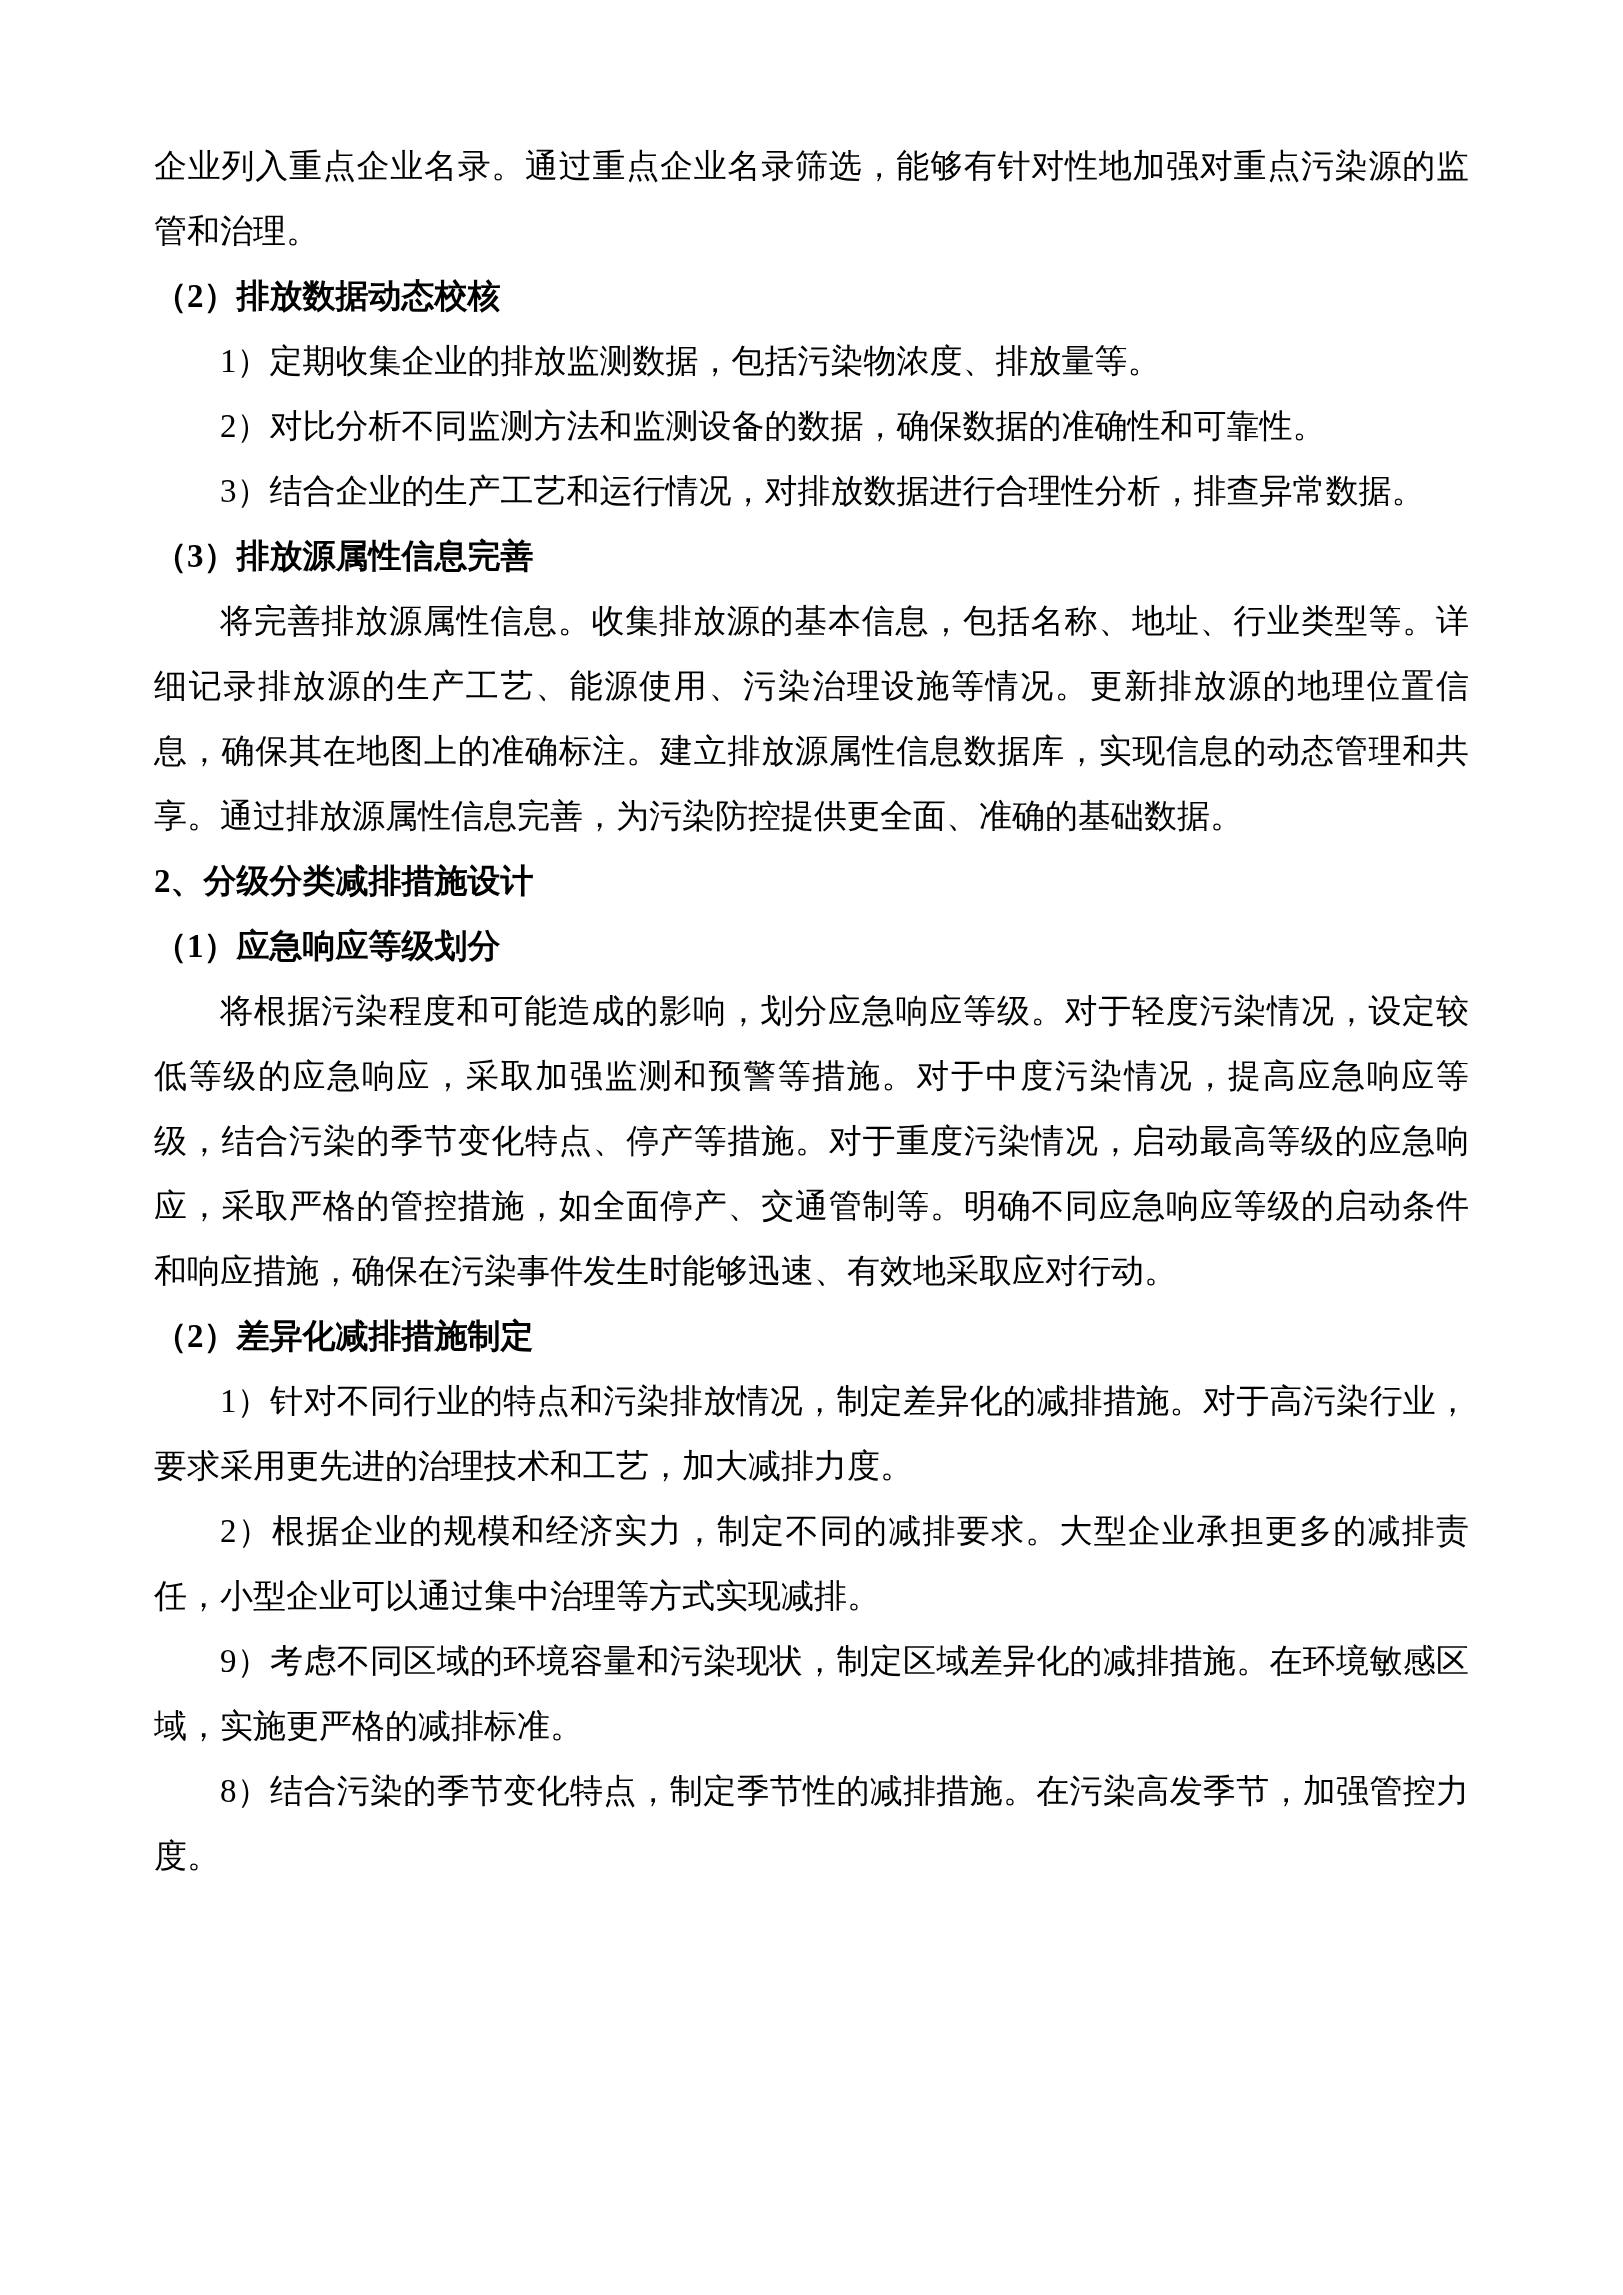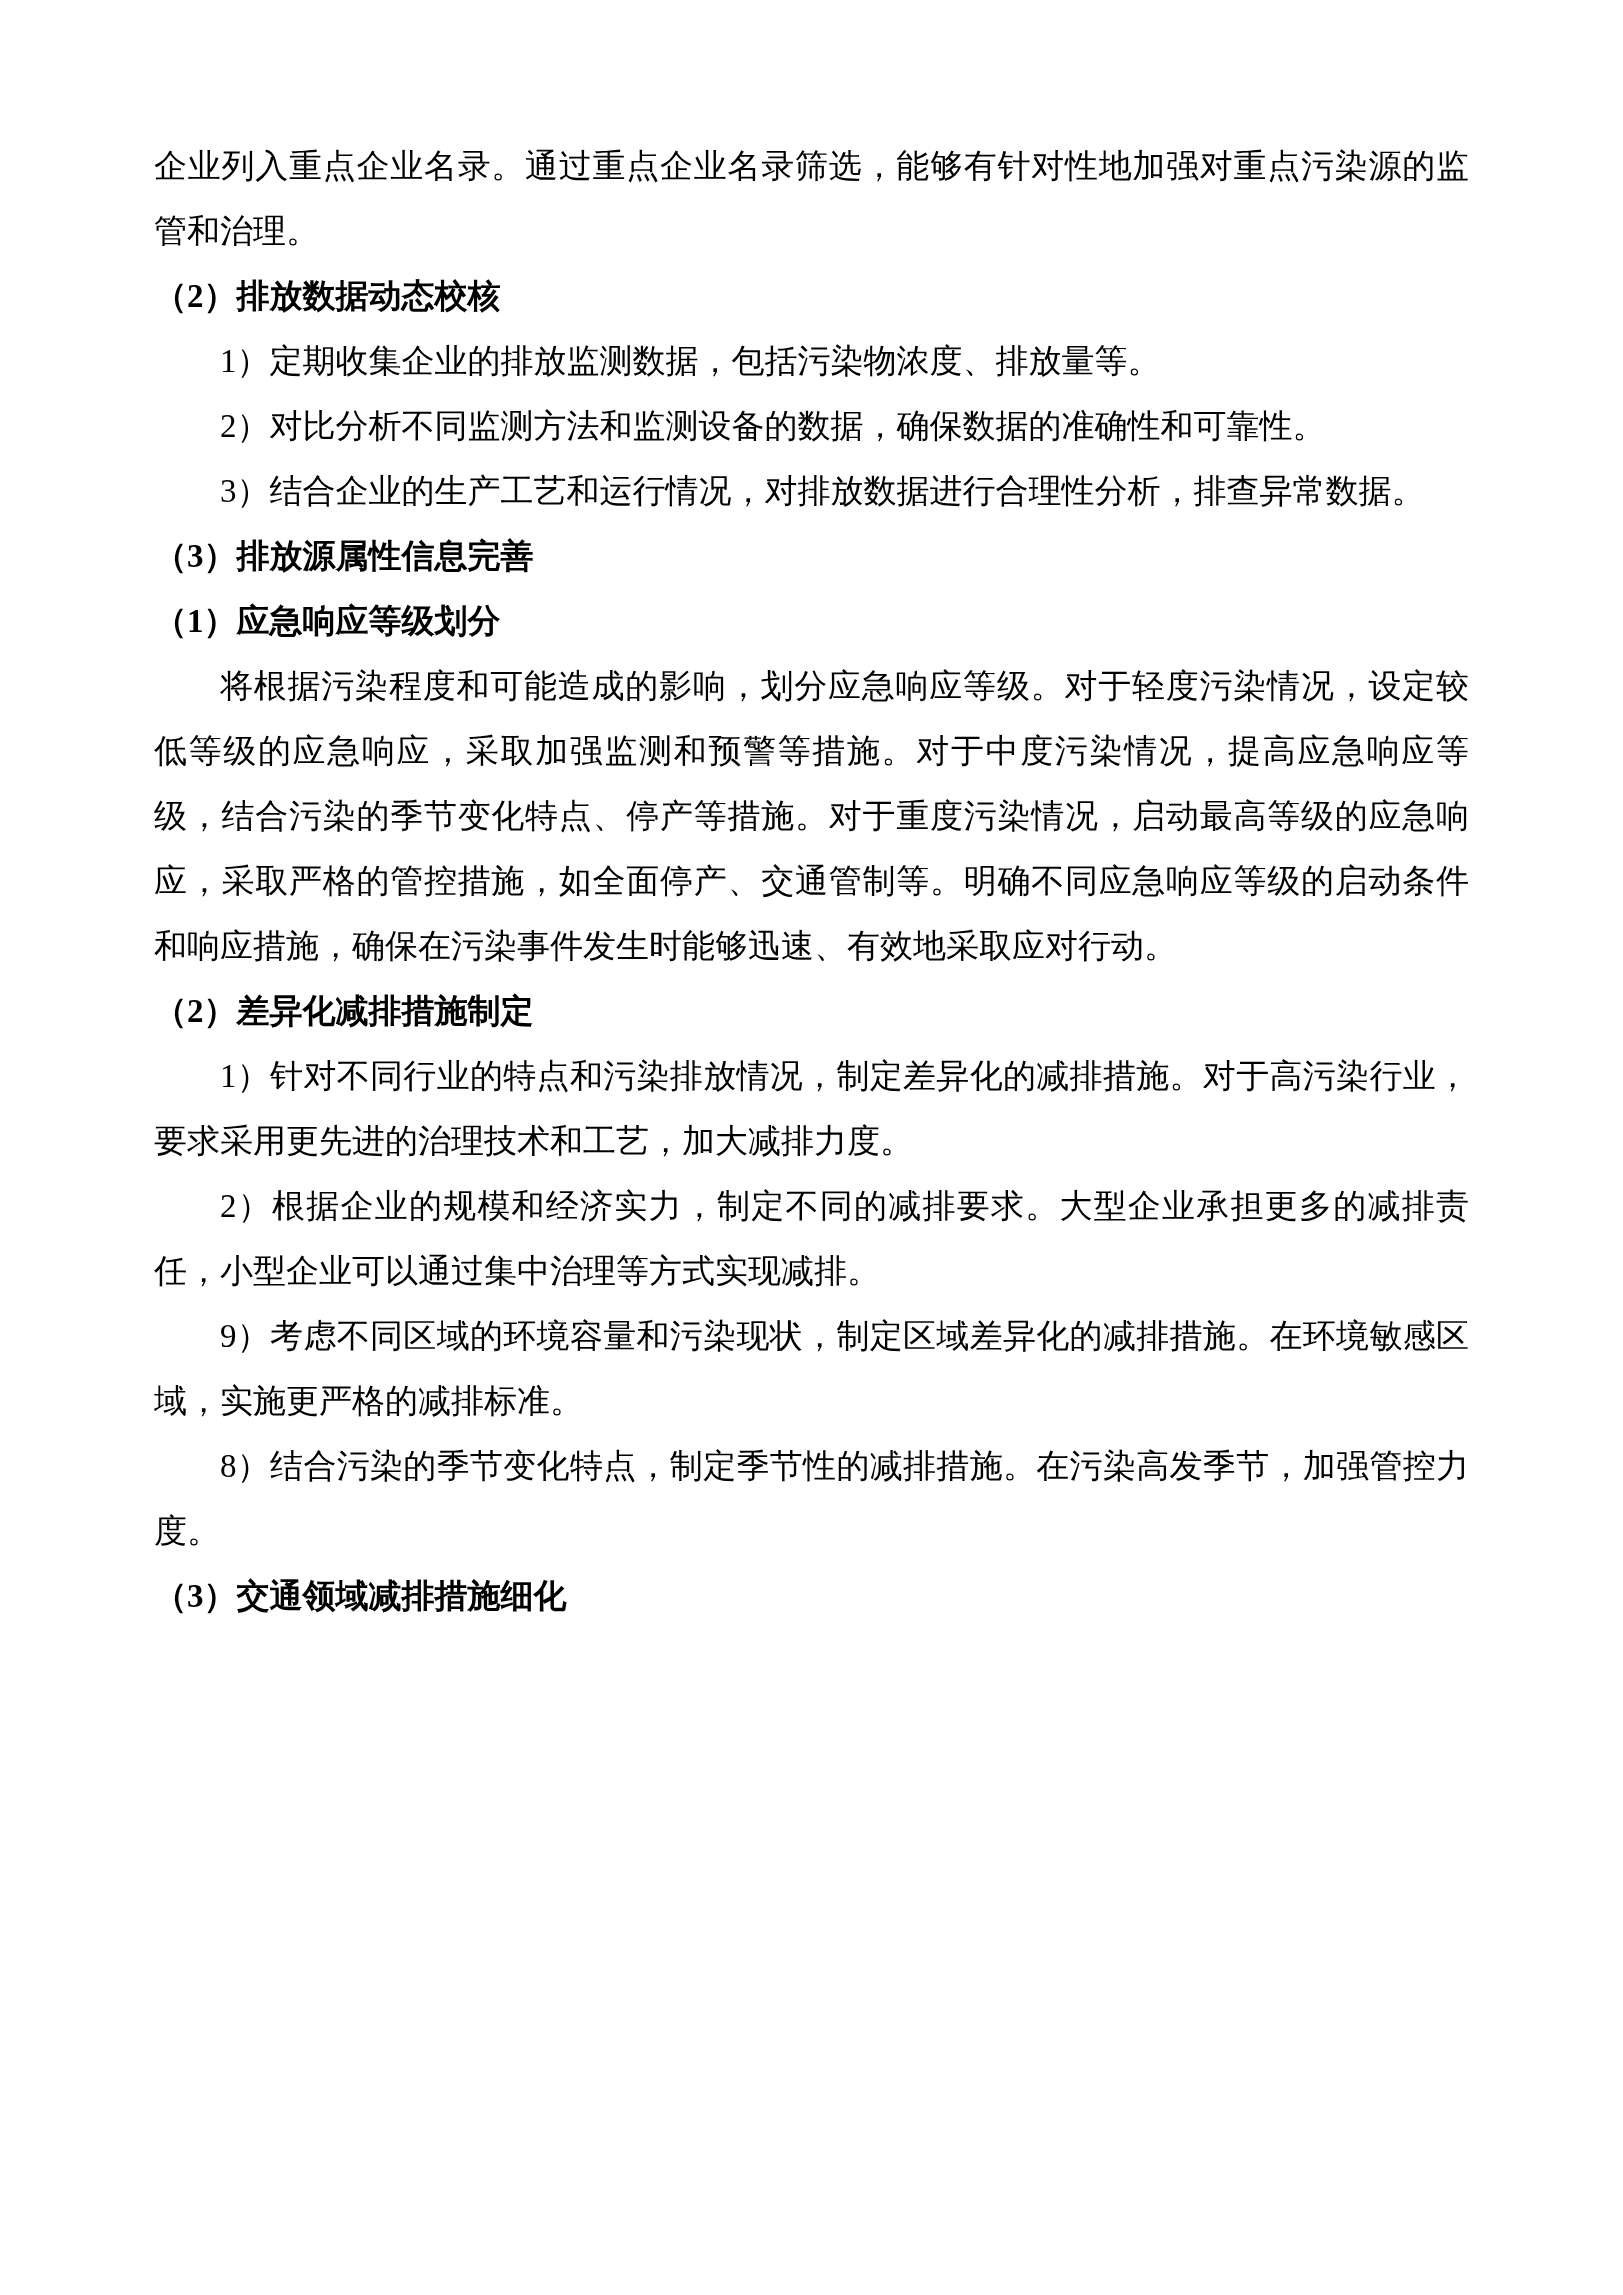--- a/index.html
+++ b/index.html
@@ -48,20 +48,22 @@
 <body>
 
 <div class="page">
   <div class="doc-body">
       <p class="paragraph">企业列入重点企业名录。通过重点企业名录筛选，能够有针对性地加强对重点污染源的监管和治理。</p>
       <h3 class="heading">（2）排放数据动态校核</h3>
       <p class="paragraph indent">1）定期收集企业的排放监测数据，包括污染物浓度、排放量等。</p>
       <p class="paragraph indent">2）对比分析不同监测方法和监测设备的数据，确保数据的准确性和可靠性。</p>
       <p class="paragraph indent">3）结合企业的生产工艺和运行情况，对排放数据进行合理性分析，排查异常数据。</p>
       <h3 class="heading">（3）排放源属性信息完善</h3>
+      <p class="paragraph indent">将完善排放源属性信息。收集排放源的基本信息，包括名称、地址、行业类型等。详细记录排放源的生产工艺、能源使用、污染治理设施等情况。更新排放源的地理位置信息，确保其在地图上的准确标注。建立排放源属性信息数据库，实现信息的动态管理和共享。通过排放源属性信息完善，为污染防控提供更全面、准确的基础数据。</p>
+      <h3 class="heading">2、分级分类减排措施设计</h3>
       <h3 class="heading">（1）应急响应等级划分</h3>
       <p class="paragraph indent">将根据污染程度和可能造成的影响，划分应急响应等级。对于轻度污染情况，设定较低等级的应急响应，采取加强监测和预警等措施。对于中度污染情况，提高应急响应等级，结合污染的季节变化特点、停产等措施。对于重度污染情况，启动最高等级的应急响应，采取严格的管控措施，如全面停产、交通管制等。明确不同应急响应等级的启动条件和响应措施，确保在污染事件发生时能够迅速、有效地采取应对行动。</p>
       <h3 class="heading">（2）差异化减排措施制定</h3>
       <p class="paragraph indent">1）针对不同行业的特点和污染排放情况，制定差异化的减排措施。对于高污染行业，要求采用更先进的治理技术和工艺，加大减排力度。</p>
       <p class="paragraph indent">2）根据企业的规模和经济实力，制定不同的减排要求。大型企业承担更多的减排责任，小型企业可以通过集中治理等方式实现减排。</p>
       <p class="paragraph indent">9）考虑不同区域的环境容量和污染现状，制定区域差异化的减排措施。在环境敏感区域，实施更严格的减排标准。</p>
       <p class="paragraph indent">8）结合污染的季节变化特点，制定季节性的减排措施。在污染高发季节，加强管控力度。</p>
       <h3 class="heading">（3）交通领域减排措施细化</h3>
     </div>
 </div>

